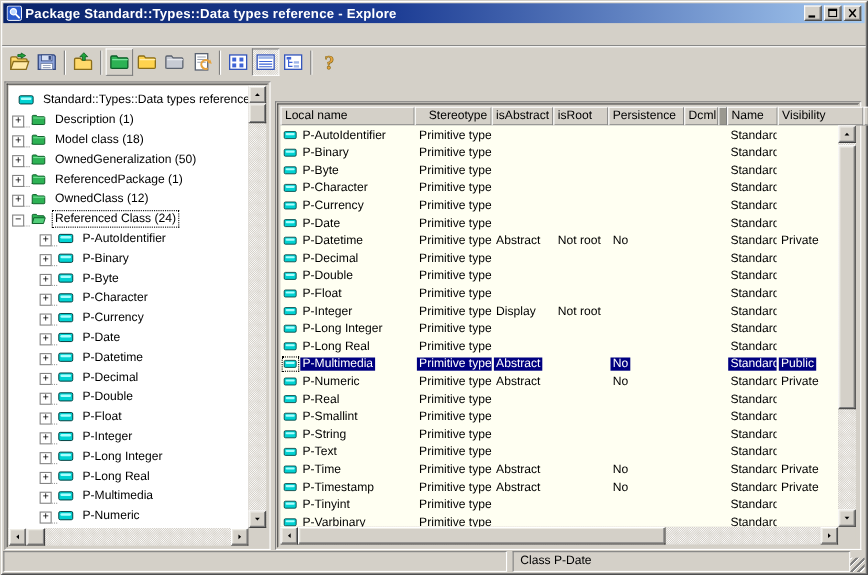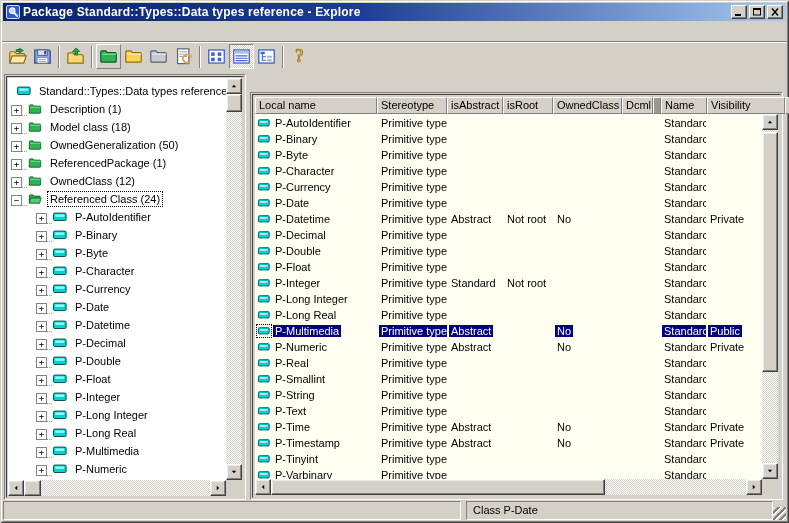--- a/index.html
+++ b/index.html
@@ -526,24 +526,24 @@
         <div class="sb-corner tree-corner"></div>
       </div>
     </div>
     <div class="splitter"></div>
     <div class="right-panel">
       <div class="table-box deep">
         <div class="deep-in">
           <div class="table-inner">
             <div class="header-row">
                 <div class="hcell" style="width: 122px;">Local name</div>
-                <div class="hcell" style="width: 70px;">Stereotype</div>
+                <div class="hcell" style="width: 70px; text-align: right;">Stereotype</div>
                 <div class="hcell" style="width: 56px;">isAbstract</div>
                 <div class="hcell" style="width: 50px;">isRoot</div>
-                <div class="hcell" style="width: 69px;">OwnedClass</div>
+                <div class="hcell" style="width: 69px;">Persistence</div>
                 <div class="hcell" style="width: 31px;">Dcml</div>
                 <div class="hcell dark" style="width: 7px;"></div>
                 <div class="hcell" style="width: 46px;">Name</div>
                 <div class="hcell" style="width: 78px;">Visibility</div>
                 <div class="hcell fill"></div>
               </div>
             <div class="rows-viewport">
                 <div class="trow">
                   <div class="tcell" style="width: 122px;">
                     <span class="icon">
@@ -789,21 +789,21 @@
                         <rect x="0.5" y="3.5" width="14.5" height="8.5" rx="1.5" fill="#00D2D2" stroke="#003C3C"></rect>
                         <rect x="2.2" y="5.2" width="11" height="2.6" rx="1.3" fill="#A8FFFF"></rect>
                       </svg>
                     </span>
                     <span class="cellText">P-Integer</span>
                   </div>
                   <div class="tcell" style="width: 70px;">
                     <span class="cellText">Primitive type</span>
                   </div>
                   <div class="tcell" style="width: 56px;">
-                    <span class="cellText">Standard</span>
+                    <span class="cellText">Display</span>
                   </div>
                   <div class="tcell" style="width: 50px;">
                     <span class="cellText">Not root</span>
                   </div>
                   <div class="tcell" style="width: 69px;"></div>
                   <div class="tcell" style="width: 31px;"></div>
                   <div class="tcell" style="width: 7px;"></div>
                   <div class="tcell" style="width: 46px;">
                     <span class="cellText">Standarc</span>
                   </div>

